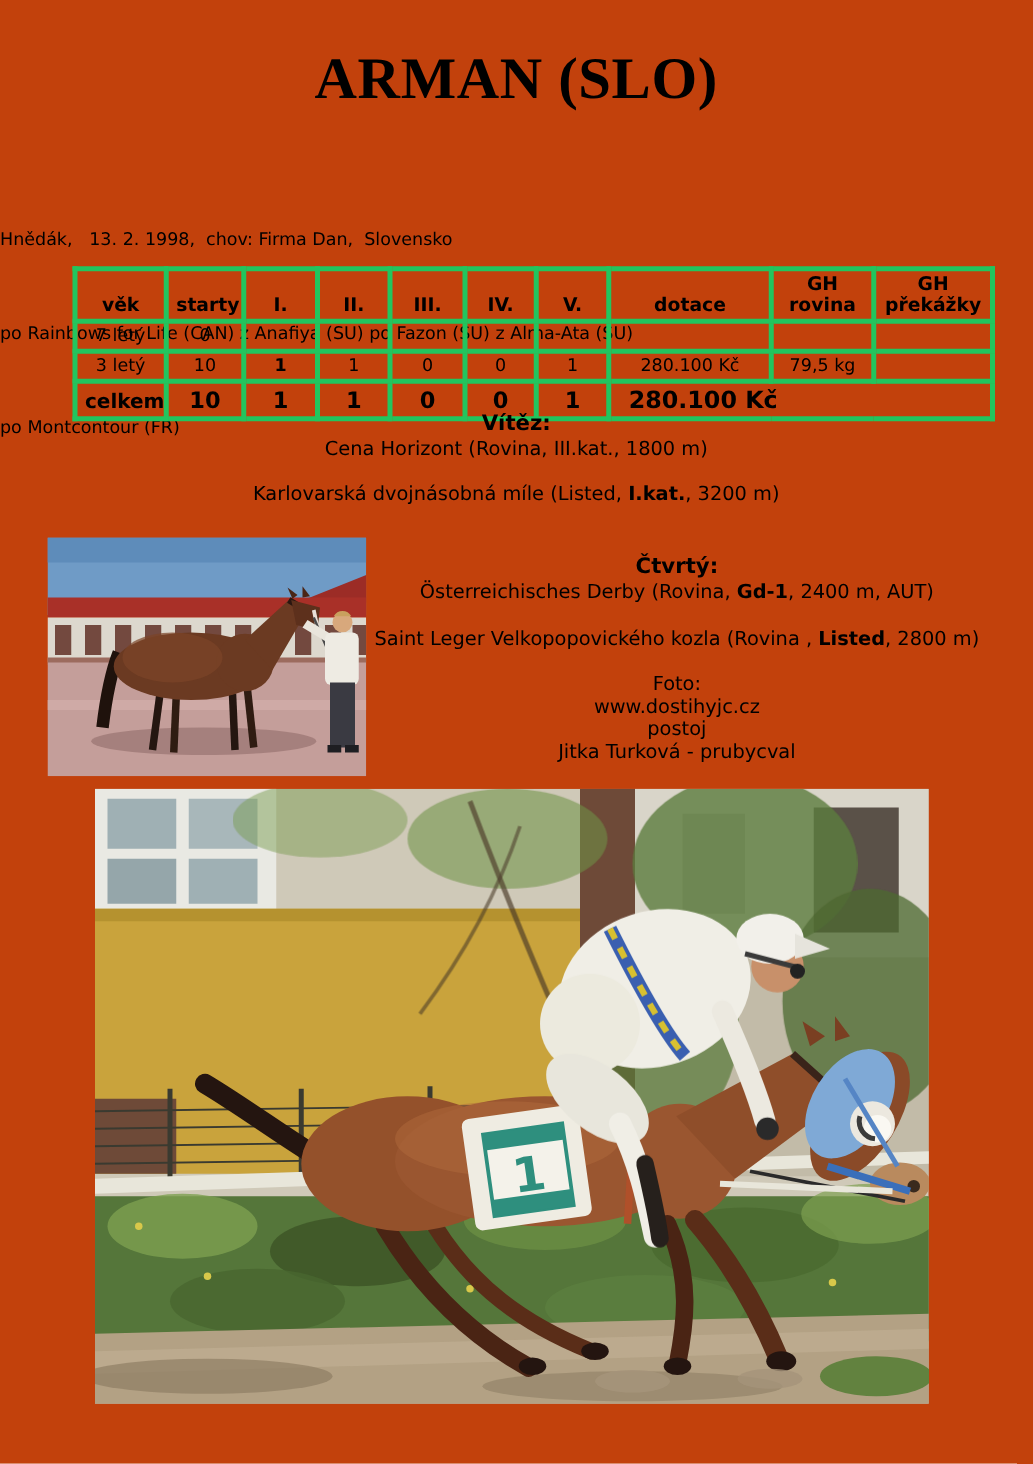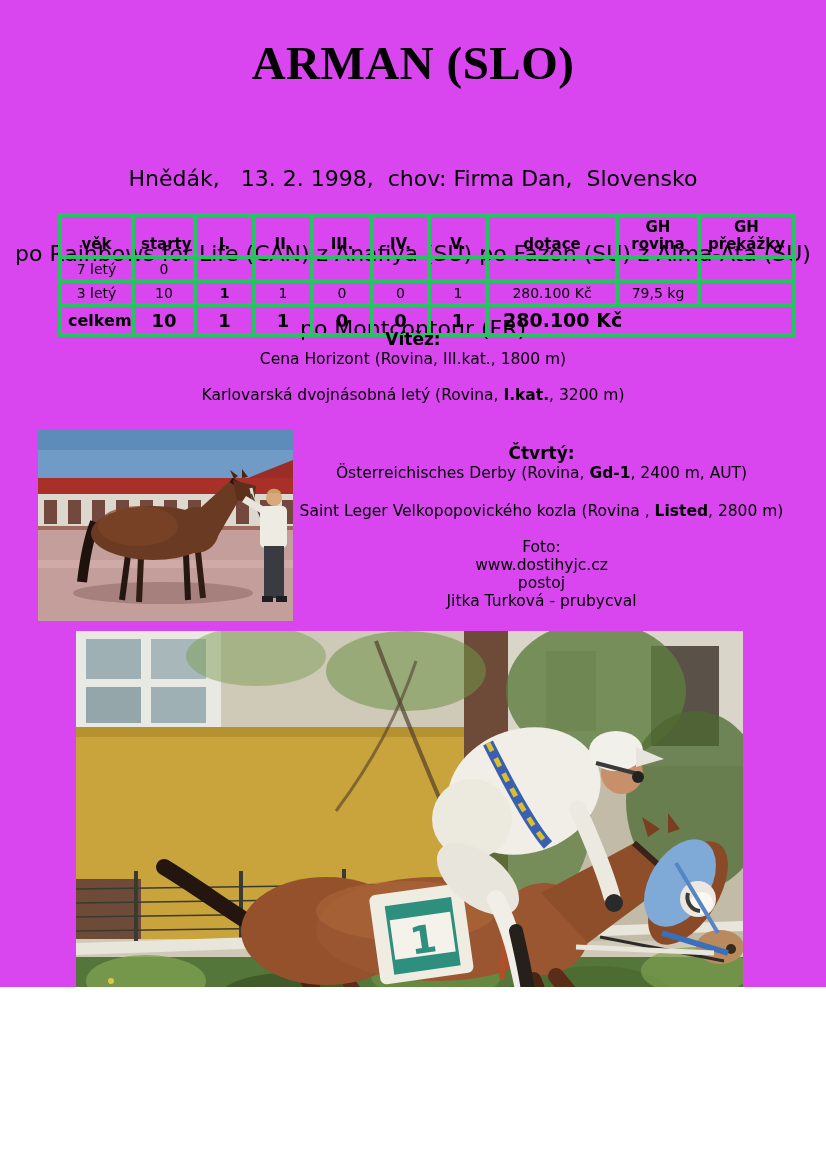--- a/index.html
+++ b/index.html
@@ -1,29 +1,29 @@
 <!DOCTYPE html>
 <html><head>
 <meta charset="utf-8">
 <style>
   html,body{margin:0;padding:0;background:#ffffff;}
   .page{
-    position:relative;width:826px;height:987px;background:#d946ef;
+    position:relative;width:826px;height:1171px;background:#c2410c;
     font-family:"DejaVu Sans","Liberation Sans",sans-serif;color:#000;overflow:hidden;
   }
   
   .title{
     position:absolute;top:36px;left:0;width:100%;margin:0;text-align:center;
     font-family:"Liberation Serif","DejaVu Serif",serif;font-weight:bold;font-size:47px;
     letter-spacing:0.5px;
   }
   
   .subtitle{
-    position:absolute;top:116px;left:0;width:100%;text-align:center;
-    font-size:22px;line-height:25px;white-space:pre;
+    position:absolute;top:130px;left:0;width:100%;text-align:left;
+    font-size:14px;line-height:25px;white-space:pre;
   }
   
   table.record{
     position:absolute;left:58px;top:213px;width:734px;
     border-collapse:collapse;table-layout:fixed;font-size:14px;
     border:2px solid #000;
   }
   table.record th, table.record td{
     border:4px solid #22c55e;padding:0 6px;overflow:hidden;white-space:nowrap;
   }
@@ -133,21 +133,21 @@
       </tr>
     </tbody>
   </table>
 
   <div class="res" id="vitez">
     <p class="res-heading">Vítěz:</p>
     <p class="res-line">Cena Horizont (Rovina, III.kat., 1800 m)</p>
   </div>
 
   <div class="res" id="druhy">
-    <p class="res-line"><span>Karlovarská dvojnásobná letý (Rovina, </span><span class="b">I.kat.</span><span>, 3200 m)</span></p>
+    <p class="res-line"><span>Karlovarská dvojnásobná míle (Listed, </span><span class="b">I.kat.</span><span>, 3200 m)</span></p>
   </div>
 
   <div class="photo1">
     <svg viewBox="0 0 255 191" preserveAspectRatio="none">
       <rect x="0" y="0" width="255" height="62" fill="#6f9bc6"></rect>
       <rect x="0" y="0" width="255" height="20" fill="#5e8cba"></rect>
       <polygon points="205,50 255,30 255,52 205,52" fill="#9c2c26"></polygon>
       <rect x="0" y="48" width="255" height="16" fill="#a93028"></rect>
       <rect x="0" y="64" width="255" height="36" fill="#ddd8ce"></rect>
       <g fill="#73493f">

